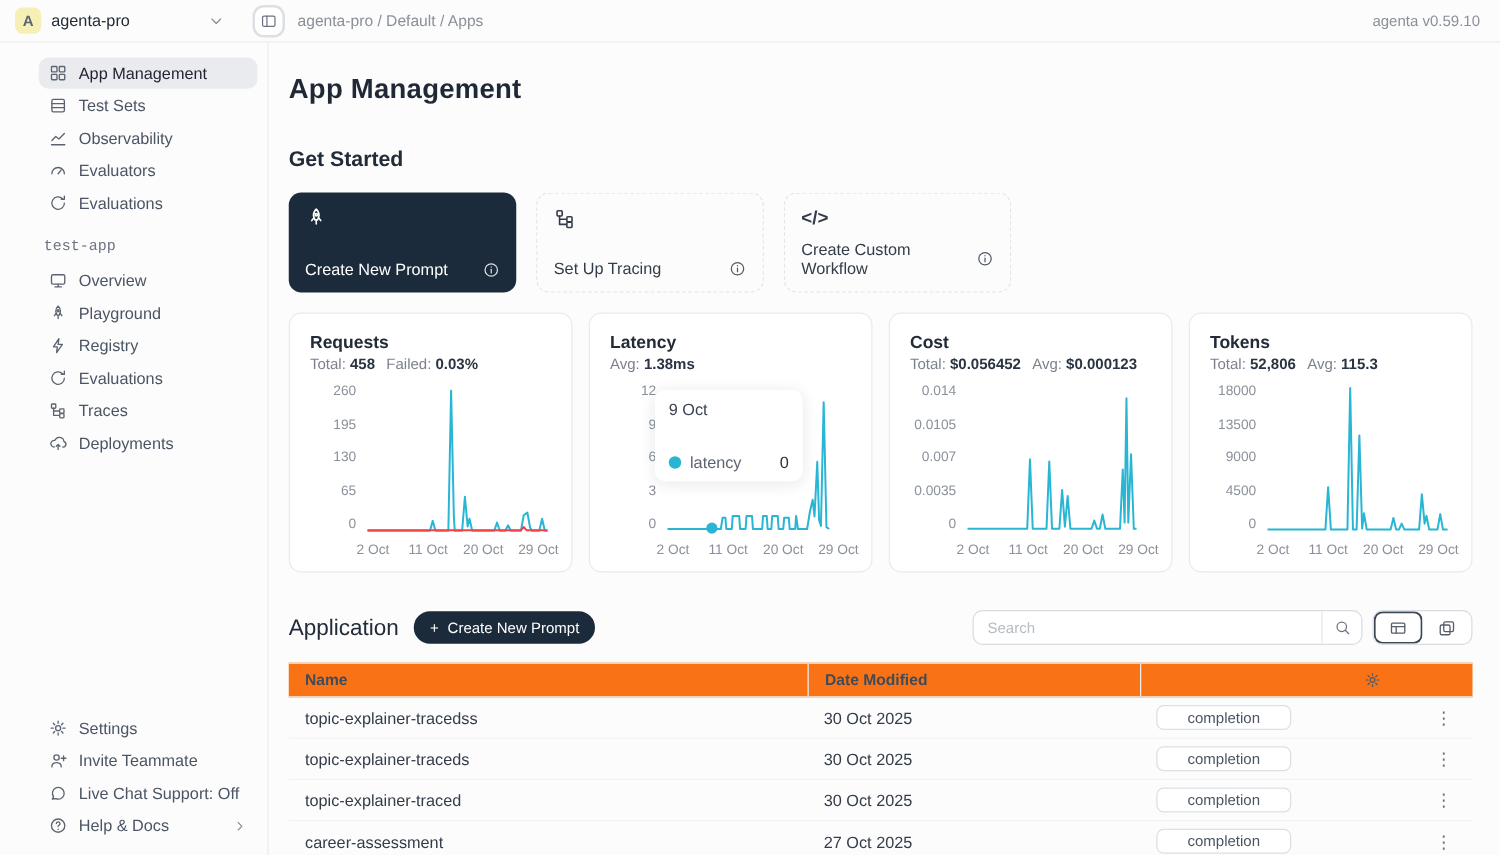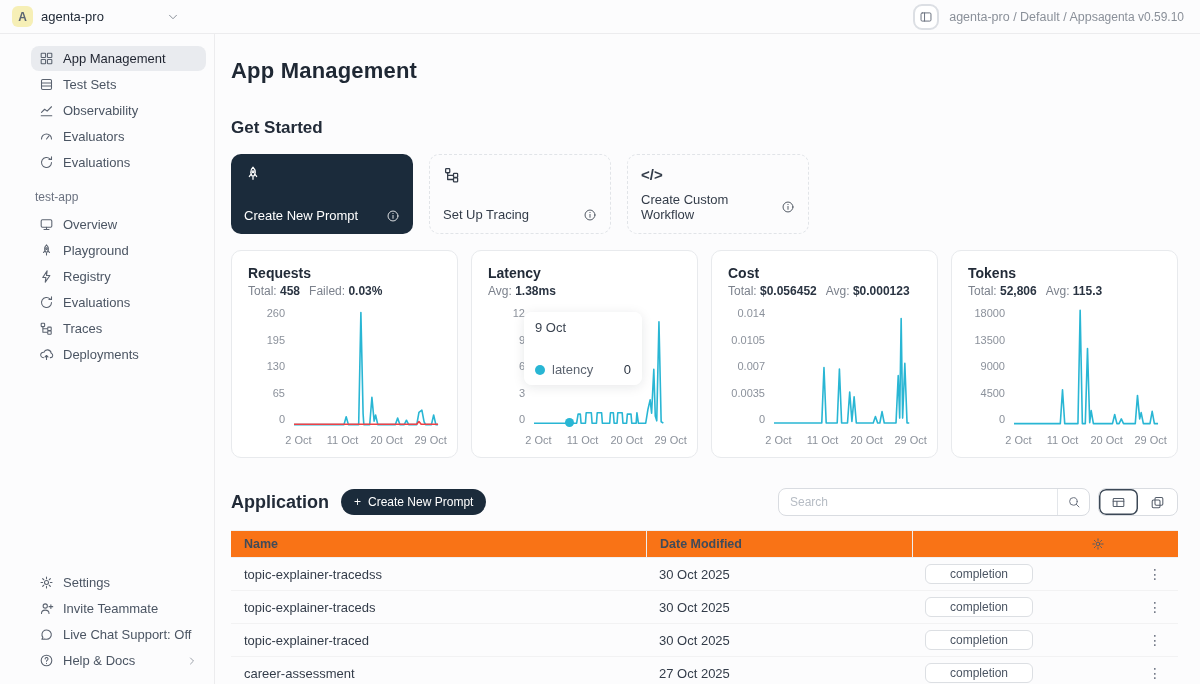--- a/index.html
+++ b/index.html
@@ -6,35 +6,35 @@
   html,body { width:1200px; height:684px; overflow:hidden; background:#fcfcfd;
     font-family:"Liberation Sans","DejaVu Sans",sans-serif; color:#2a3442; }
 
   
   .topbar { height:34px; display:flex; align-items:center; border-bottom:1px solid #ececee; }
   .workspace { width:192px; flex:0 0 192px; display:flex; align-items:center; gap:8px; padding:0 12px; cursor:pointer; }
   .avatar { width:21px; height:21px; border-radius:6px; background:#f6efb6; color:#5a6472;
     font-size:12px; font-weight:600; display:flex; align-items:center; justify-content:center; }
   .ws-name { font-size:13px; font-weight:500; color:#222b38; }
   .ws-chev { margin-left:auto; color:#8a9099; display:flex; }
-  .crumb-wrap { flex:1; display:flex; align-items:center; gap:10px; padding-left:10px;justify-content:flex-end; }
+  .crumb-wrap { flex:1; display:flex; align-items:center; gap:10px; padding-left:10px; }
   .panel-btn { width:26px; height:26px; border:2px solid #dcdfe4; border-radius:9px; background:#fff;
     display:flex; align-items:center; justify-content:center; color:#6b7280; cursor:pointer; }
   .breadcrumb { font-size:12.5px; color:#8a9099; }
   .version { margin-left:auto; padding-right:16px; font-size:12px; color:#8a9099; }
 
   
   .shell { display:flex; height:650px;margin-left:23px; }
   aside { width:192px; flex:0 0 192px; border-right:1px solid #ececee; display:flex; flex-direction:column;
     padding:12px 8px 10px; }
   .side-item { display:flex; align-items:center; gap:9px; padding:5px 8px; border-radius:8px;
     color:#4b5563; font-size:13px; cursor:pointer; margin-bottom:1px; white-space:nowrap; }
   .side-item.active { background:#e9ebef; color:#1f2430; font-weight:500; }
   .side-item .ic { display:flex; color:#5b6370; flex:0 0 auto; }
-  .group-label { font-size:12px; color:#6b7280; padding:14px 4px 8px; }
+  .group-label { font-size:12px; color:#6b7280; padding:14px 4px 8px;font-family:Liberation Mono, monospace; }
   .side-footer { margin-top:auto; }
   .side-item .chev-r { margin-left:auto; color:#8a9099; display:flex; }
 
   
   main { flex:1; padding:10px 22px 0 16px; overflow:hidden; }
   h1.page-title { font-size:22px; font-weight:600; color:#1f2834; margin-top:14px; letter-spacing:.2px; }
   h2.section { font-size:17px; font-weight:600; color:#222b38; margin-top:34px; }
 
   .gs-row { display:flex; gap:16px; margin-top:16px; }
   .gs-card { width:182px; height:80px; border-radius:10px; padding:11px 13px; display:flex;
@@ -67,21 +67,21 @@
     border-radius:8px; box-shadow:0 2px 12px rgba(20,30,40,.10); padding:8px 11px; z-index:3; }
   .tt-date { font-size:13px; color:#3a4350; }
   .tt-cursor { position:absolute; left:16px; top:27px; color:#555; }
   .tt-row { display:flex; align-items:center; gap:7px; margin-top:27px; font-size:13px; }
   .tt-dot { width:10px; height:10px; border-radius:50%; }
   .tt-name { color:#5c6470; }
   .tt-val { margin-left:auto; color:#2a3442; }
 
   
   .app-header { display:flex; align-items:center; margin-top:30px; }
-  .app-header h2 { font-size:18px; font-weight:700; color:#222b38; }
+  .app-header h2 { font-size:18px; font-weight:400; color:#222b38; }
   .create-btn { margin-left:12px; height:26px; background:#1b2b3b; color:#fff; border:none; border-radius:15px;
     padding:0 13px; font-size:12px; display:flex; align-items:center; gap:7px; cursor:pointer;
     font-family:inherit; }
   .hdr-right { margin-left:auto; display:flex; align-items:center; gap:8px; }
   .searchbox { width:312px; height:28px; border:1px solid #d9dce1; border-radius:8px; background:#fff;
     display:flex; align-items:center; overflow:hidden; }
   .searchbox input { flex:1; border:none; outline:none; font-size:12px; padding:0 11px; color:#333;
     font-family:inherit; background:transparent; }
   .searchbox input::placeholder { color:#b6bcc4; }
   .s-btn { width:32px; height:100%; border-left:1px solid #e3e6ea; display:flex; align-items:center;

